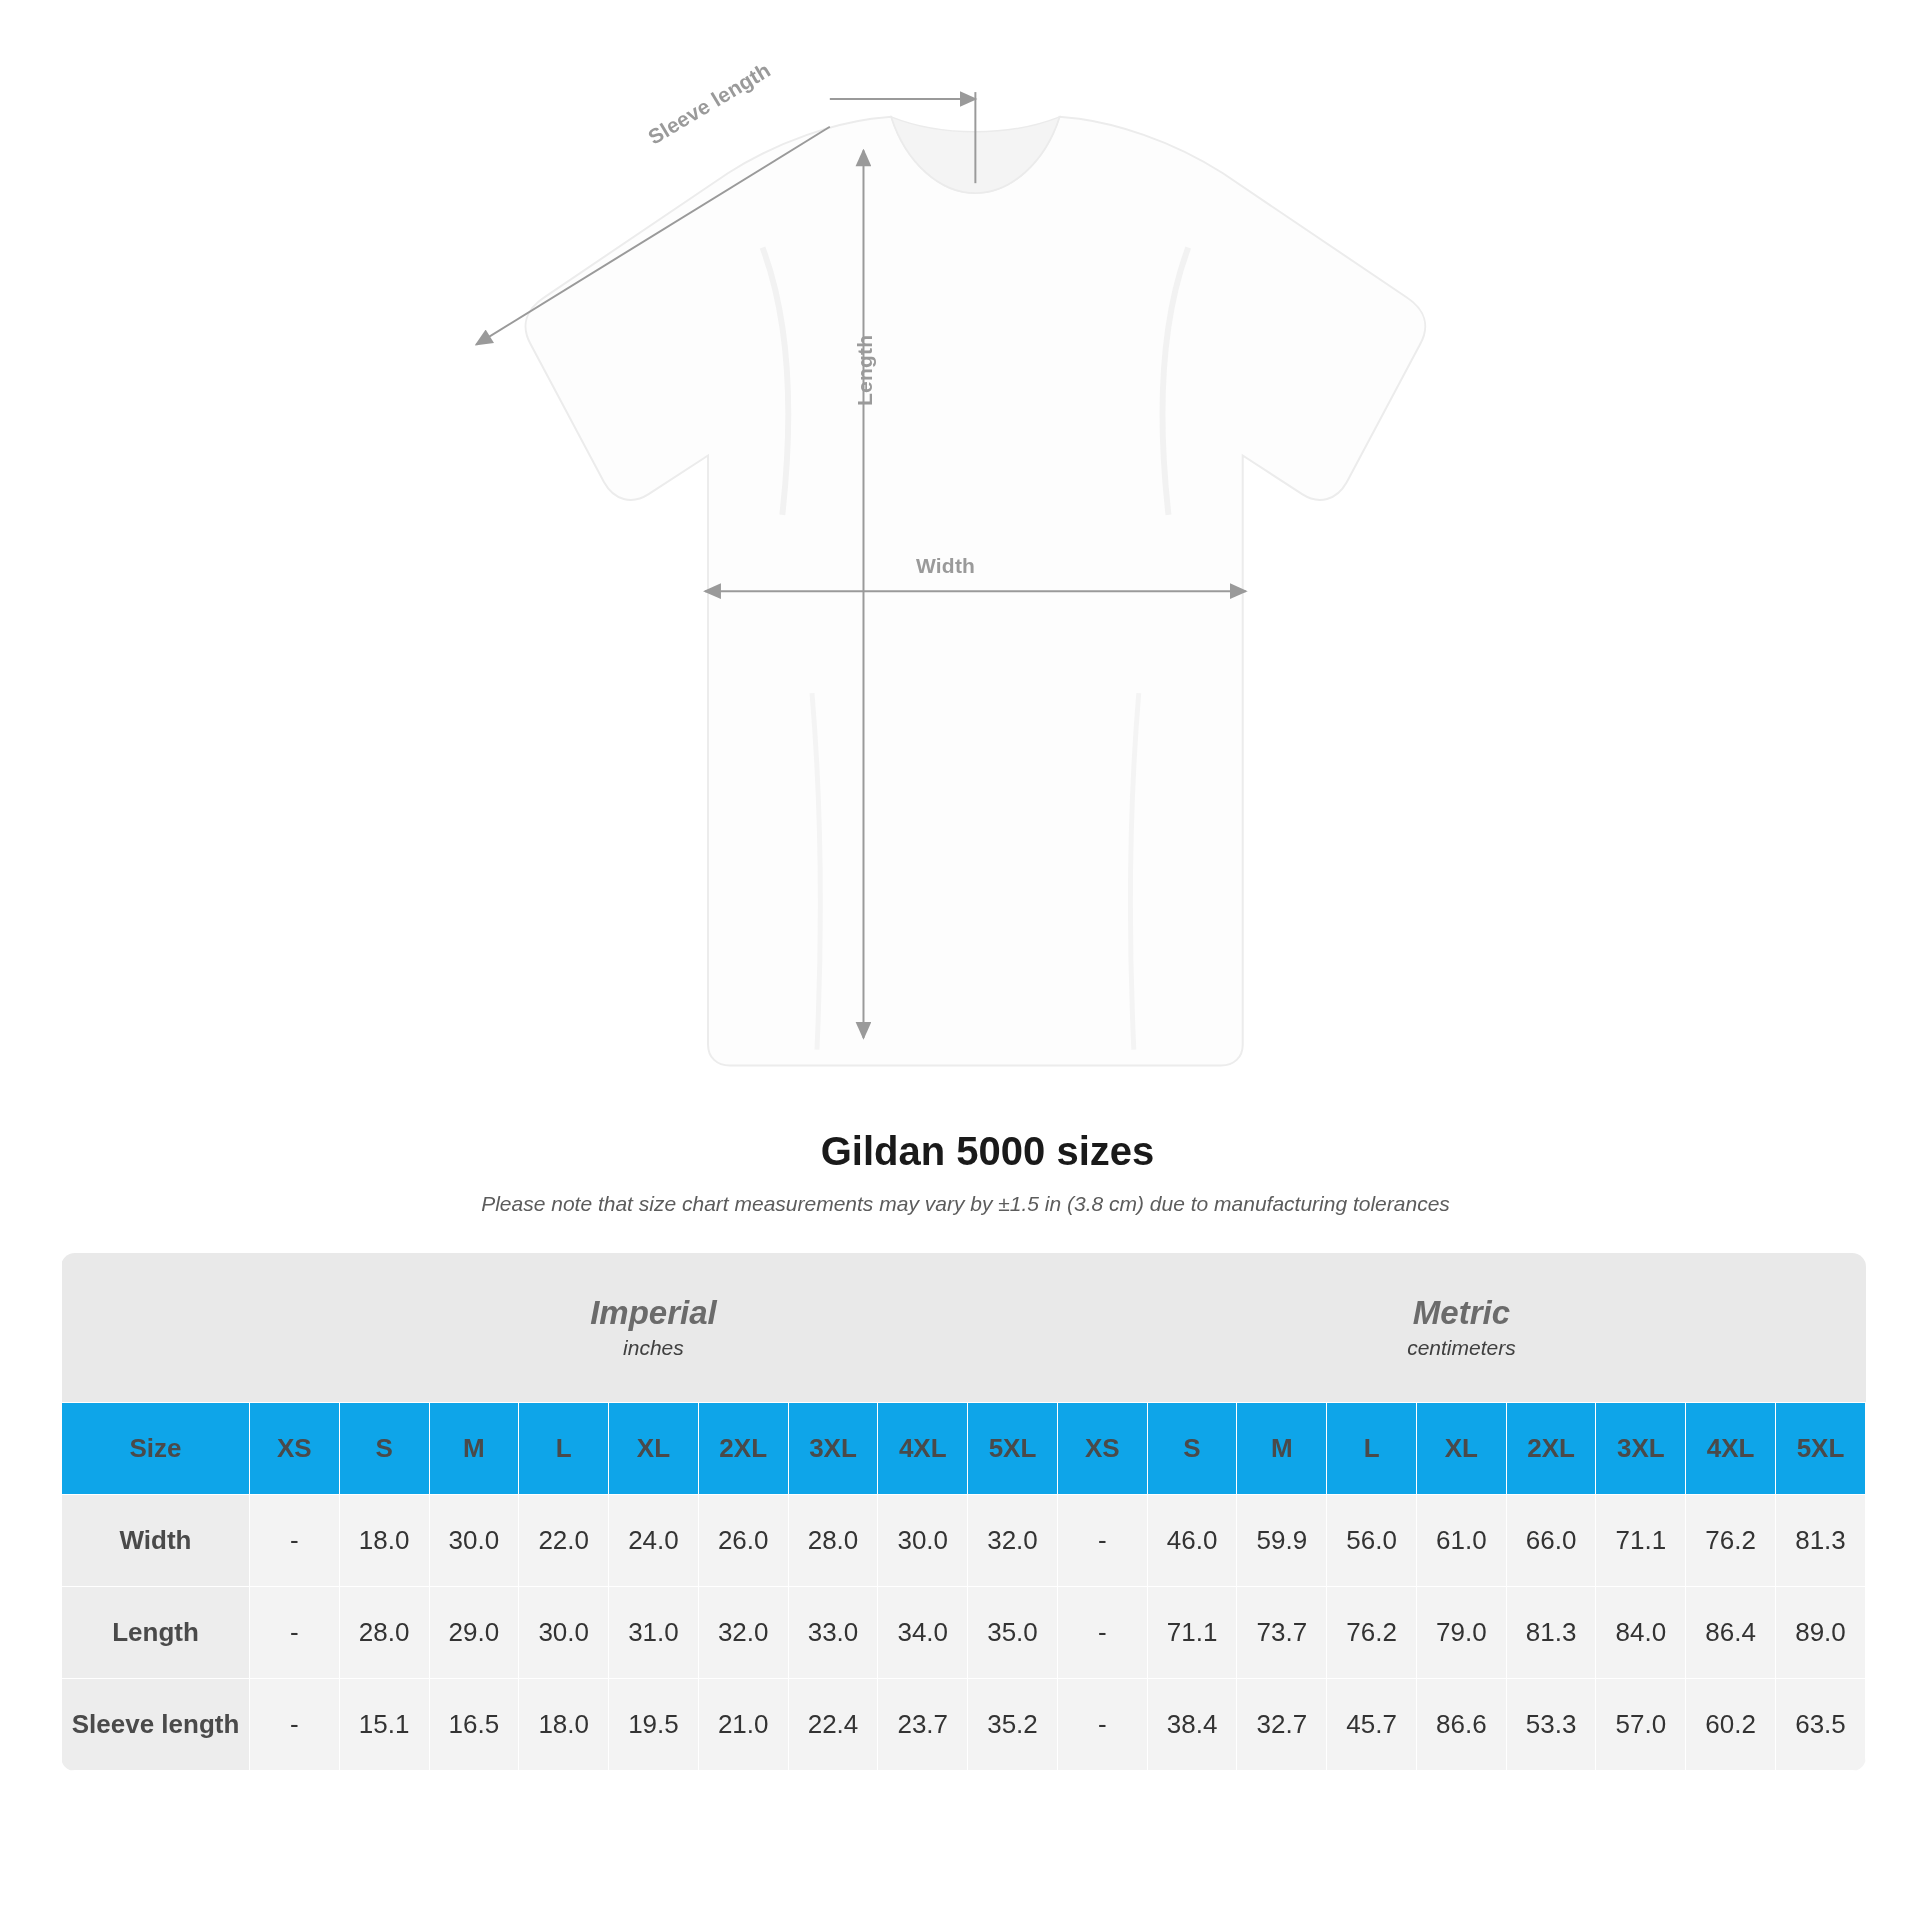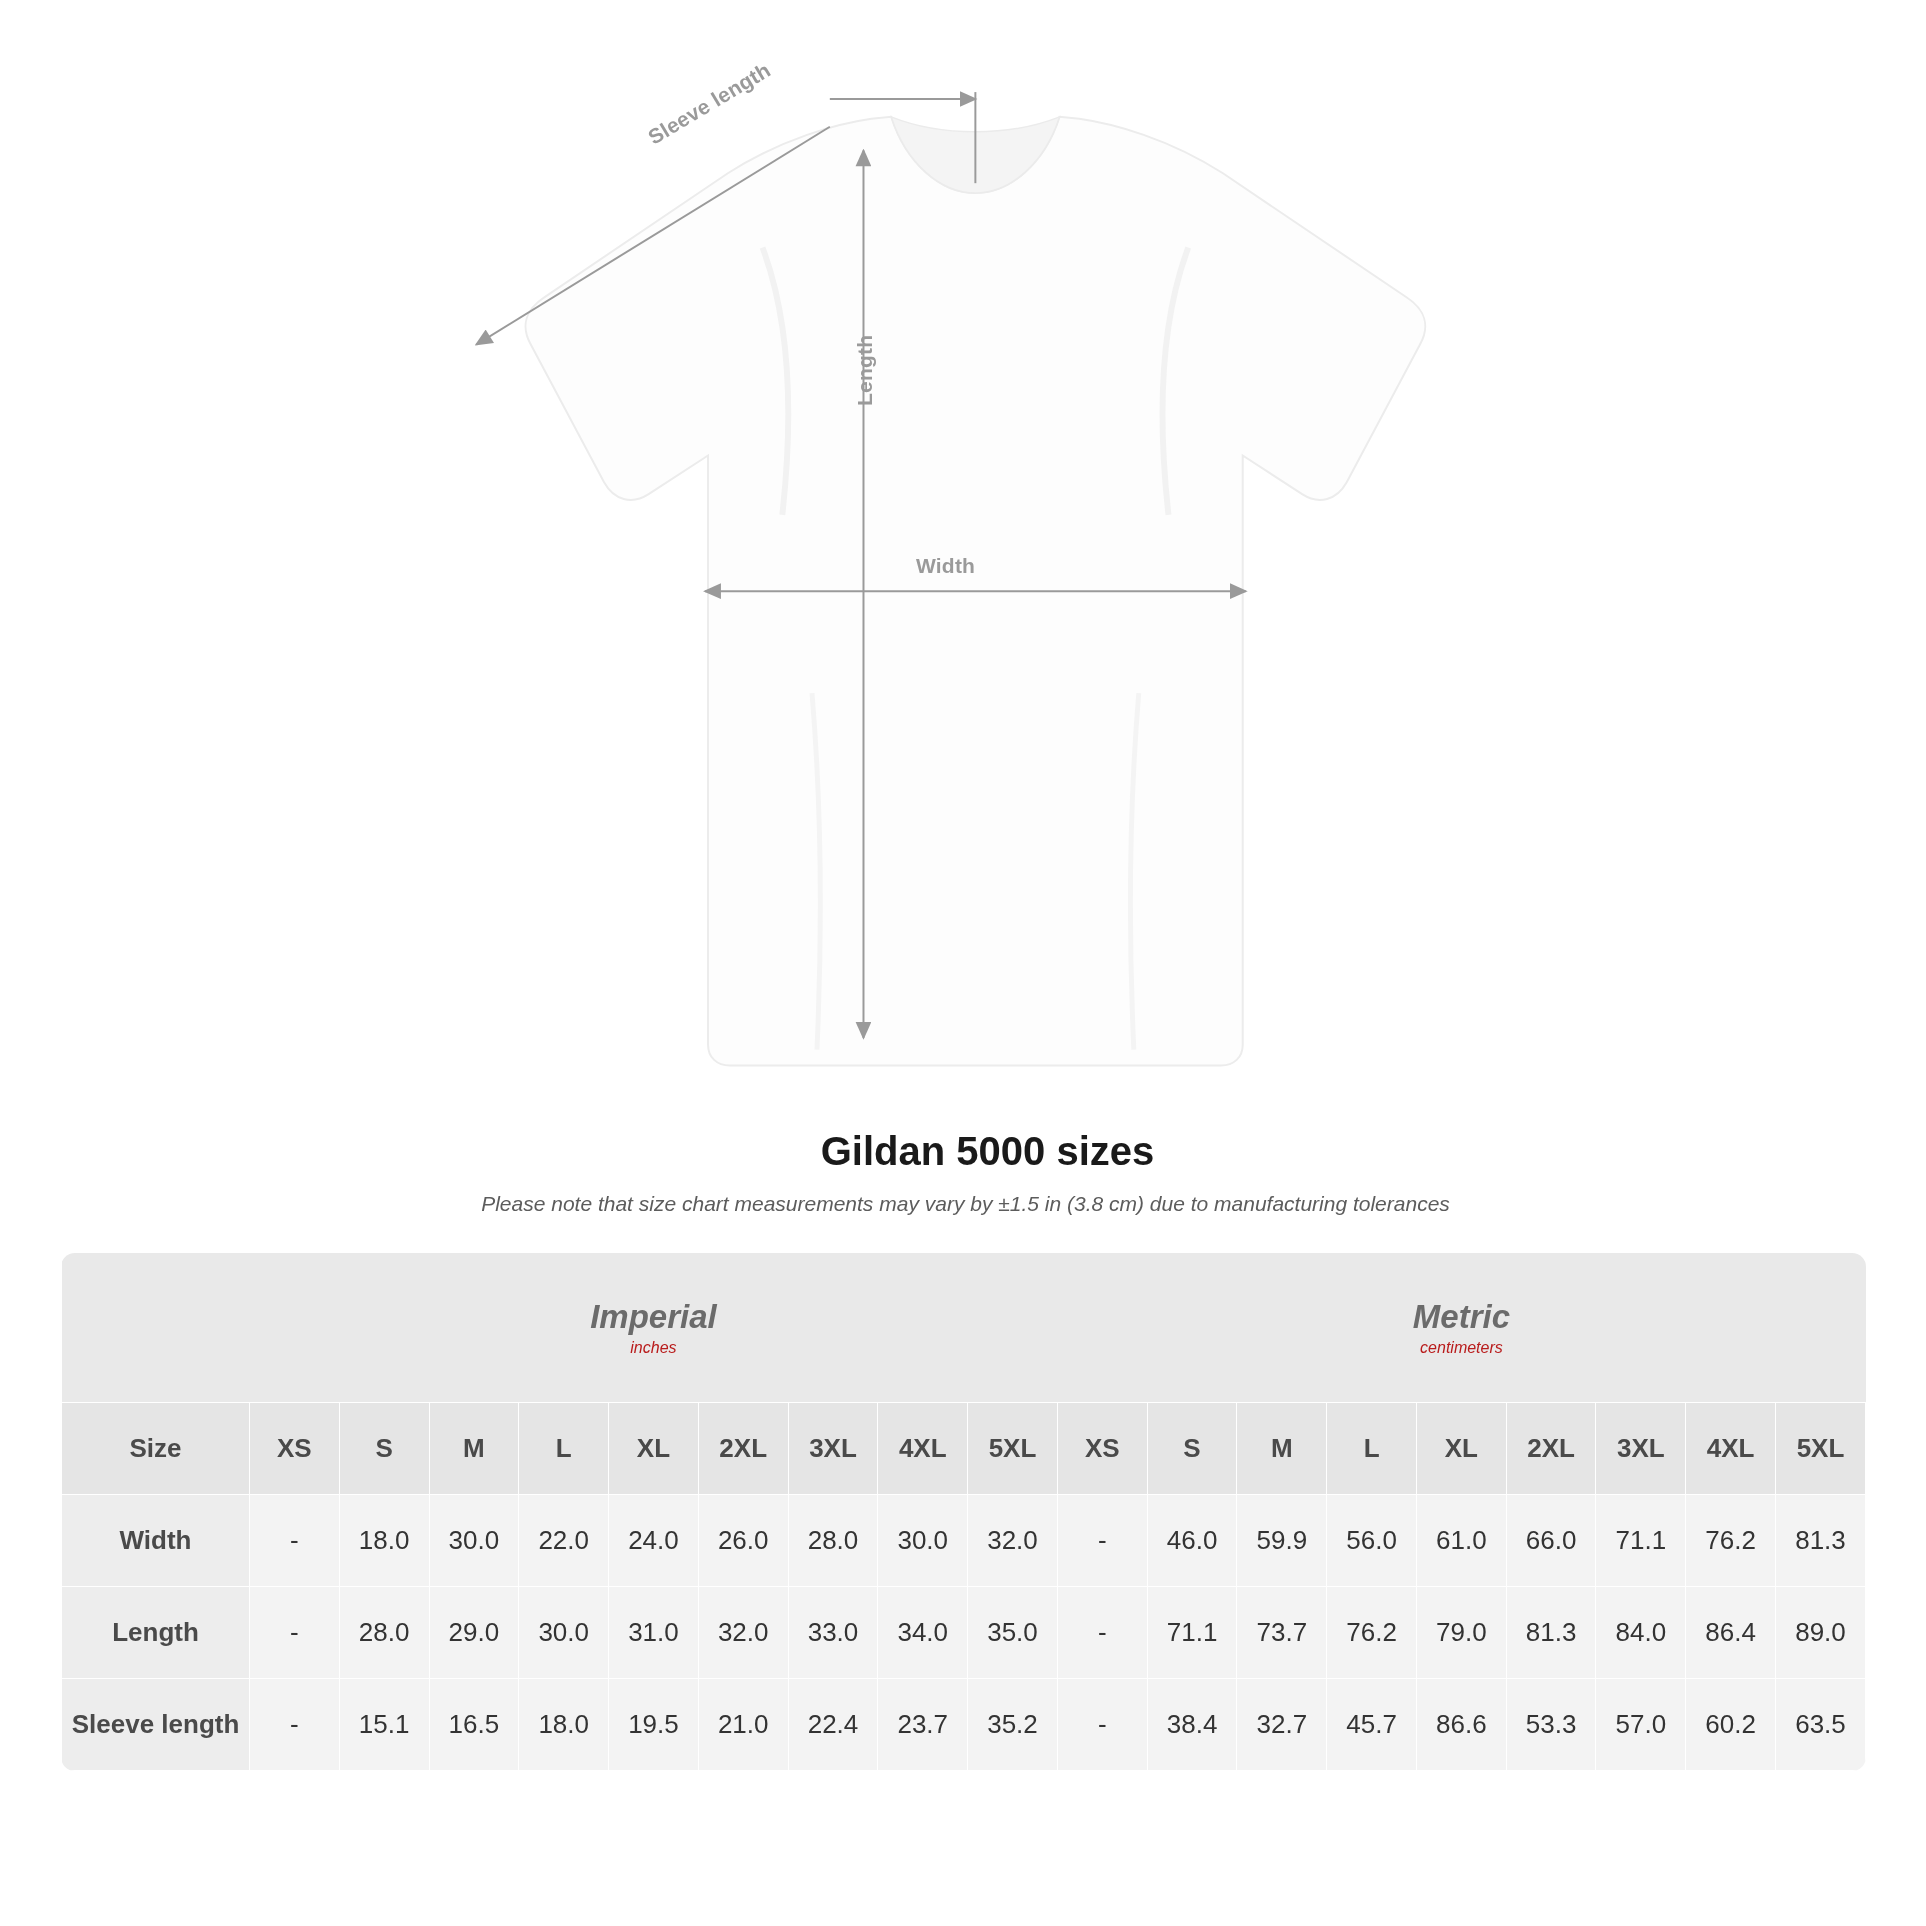--- a/index.html
+++ b/index.html
@@ -101,35 +101,35 @@
     border: none !important;
   }
   .unit-name {
     font-size: 33px;
     font-weight: bold;
     font-style: italic;
     color: #6b6b6b;
     line-height: 1.25;
   }
   .unit-sub {
-    font-size: 16px;
+    font-size: 21px;
     font-style: italic;
-    color: #b91c1c;
+    color: #404040;
     line-height: 1.4;
   }
   .corner-cell {
     background: #e9e9e9 !important;
     border: none !important;
   }
   tr.head-row td {
     height: 91px;
     font-weight: bold;
     color: #4a4a4a;
     font-size: 26px;
-    background: #e5e5e5;
+    background: #0ea5e9;
   }
   tr.data-row td {
     height: 91px;
     background: #f3f3f3;
     font-size: 26px;
     color: #333;
   }
   tr.data-row td.rowlabel {
     font-weight: bold;
     color: #4a4a4a;

